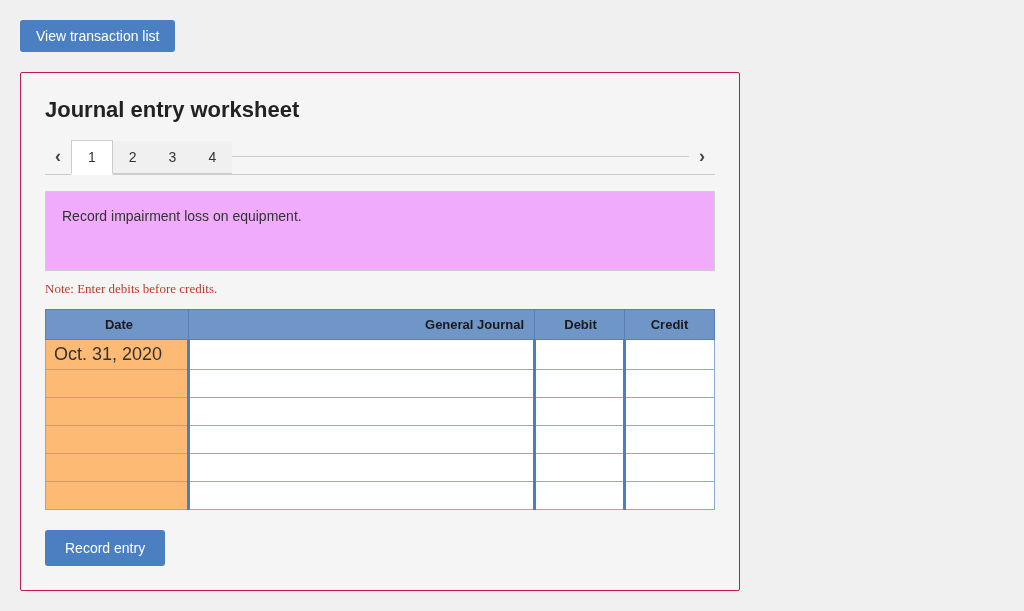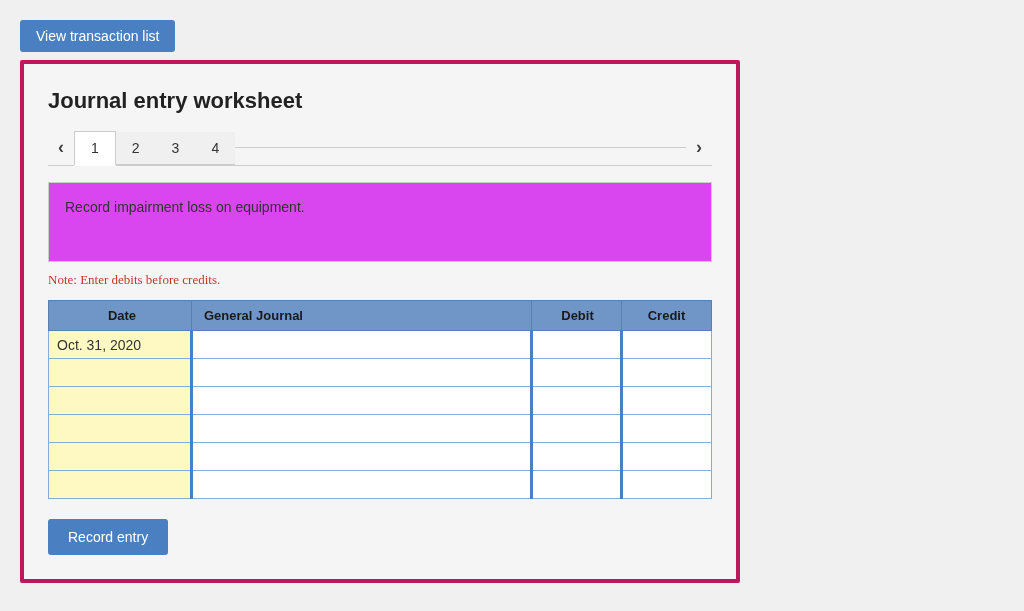--- a/index.html
+++ b/index.html
@@ -4,34 +4,34 @@
   <style>
     * { box-sizing: border-box; margin: 0; padding: 0; }
     body {
       font-family: Arial, sans-serif;
       font-size: 14px;
       background: #f0f0f0;
       padding: 20px;
       color: #333;
     }
     .top-bar {
-      margin-bottom: 8px;
+      margin-bottom: 20px;
     }
     .btn-view-transaction {
       background: #4a7fc1;
       color: white;
       border: none;
       padding: 8px 16px;
       font-size: 14px;
       cursor: pointer;
       border-radius: 3px;
     }
     .worksheet-container {
       background: #f5f5f5;
-      border: 4px solid #be185d;
+      border: 1px solid #be185d;
       padding: 24px;
       max-width: 720px;
       border-radius: 2px;
     }
     .worksheet-title {
       font-size: 22px;
       font-weight: bold;
       margin-bottom: 16px;
       color: #222;
     }
@@ -67,21 +67,21 @@
       border-bottom: 2px solid #fff;
       font-weight: normal;
       z-index: 1;
     }
     .tab-item:not(.active) {
       background: #f0f0f0;
       border: none;
       border-bottom: 1px solid #ccc;
     }
     .instruction-box {
-      background: #d946ef;
+      background: #f0abfc;
       border: 1px solid #ccc;
       padding: 16px;
       margin-bottom: 10px;
       min-height: 80px;
       color: #333;
     }
     .note-text {
       color: #c0392b;
       font-size: 13px;
       margin-bottom: 12px;
@@ -99,21 +99,21 @@
       text-align: center;
       font-weight: bold;
       border: 1px solid #5a7fb5;
       font-size: 13px;
     }
     .journal-table thead tr th.col-date {
       width: 143px;
       padding-left: 14px;
     }
     .journal-table thead tr th.col-journal {
-      text-align: left;
+      text-align: right;
       padding-left: 12px;
       margin-top: 38px;
     }
     .journal-table thead tr th.col-debit {
       width: 90px;
       padding-left: 12px;
     }
     .journal-table thead tr th.col-credit {
       width: 90px;
     }
@@ -126,23 +126,23 @@
     .journal-table tbody tr td input {
       width: 100%;
       height: 100%;
       border: none;
       outline: none;
       padding: 4px 8px;
       font-size: 13px;
       background: transparent;
     }
     .journal-table tbody tr td.date-cell {
-      background: #fef9c3;
+      background: #fdba74;
       padding: 4px 8px;
-      font-size: 14px;
+      font-size: 18px;
       color: #333;
     }
     .journal-table tbody tr td.blue-border-left {
       border-left: 3px solid #4a7fc1;
     }
     .action-buttons {
       display: flex;
       gap: 16px;
       align-items: flex-end;
     }

